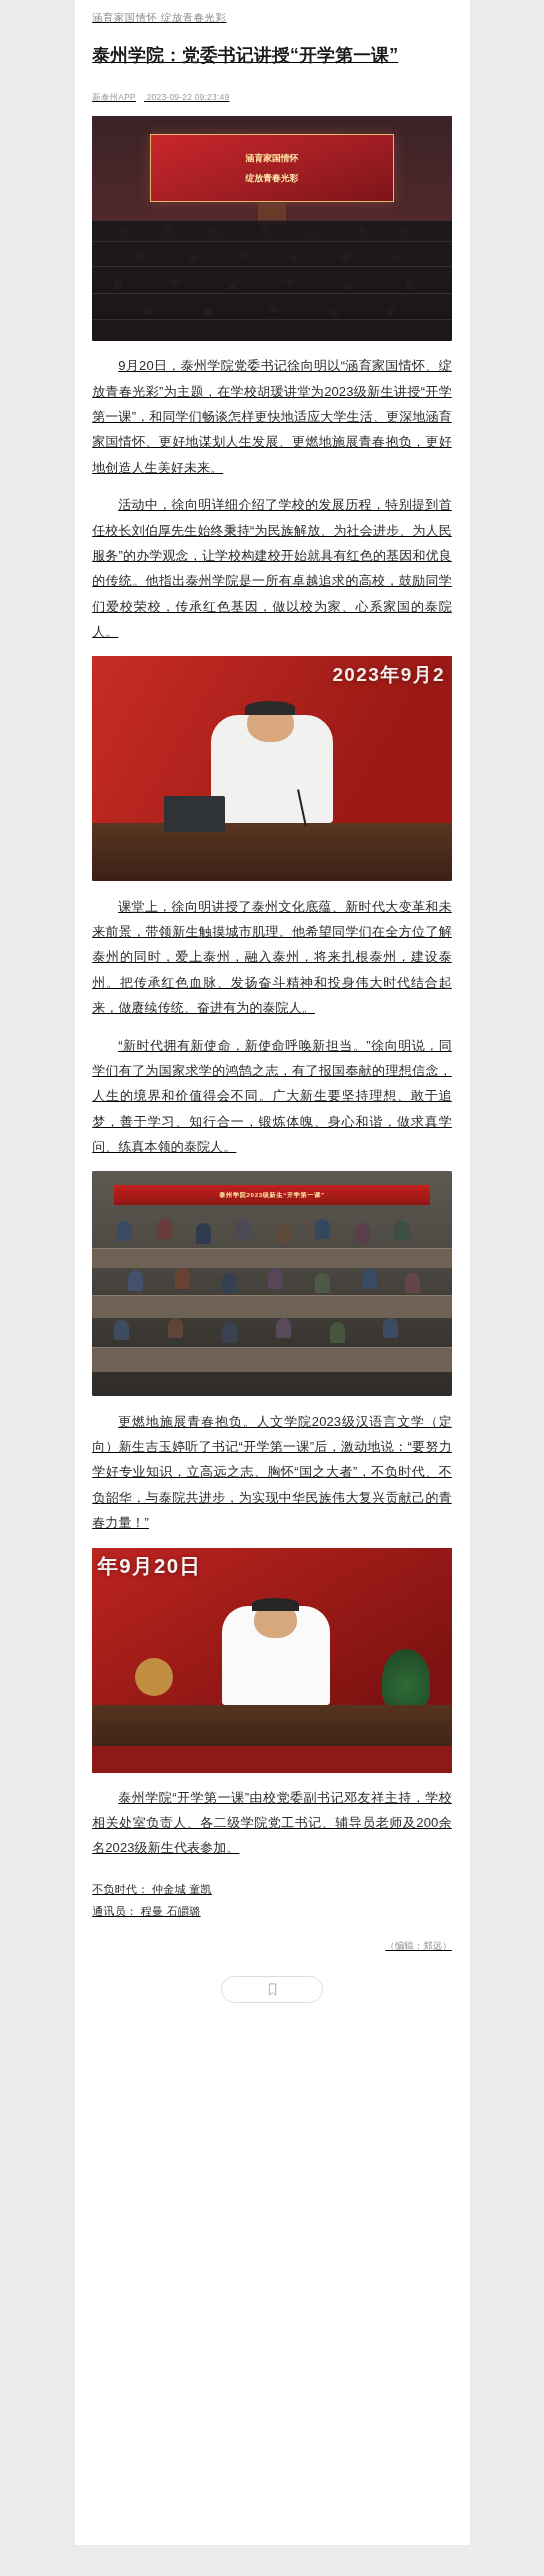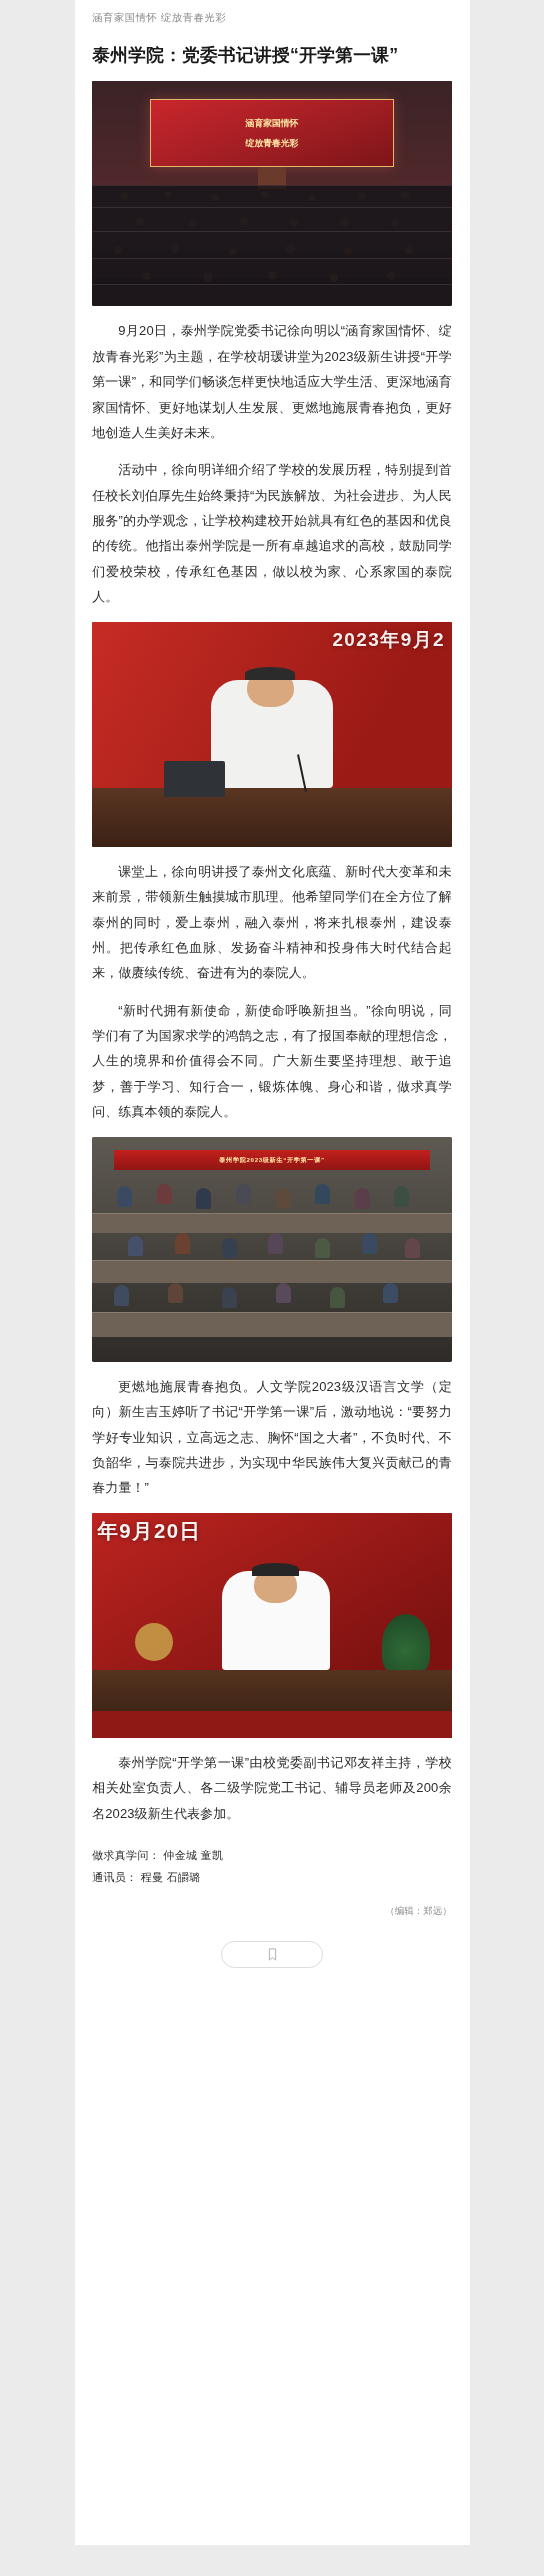--- a/index.html
+++ b/index.html
@@ -8,20 +8,21 @@
     padding: 0;
     background: #e8e8e8;
     font-family: "Liberation Sans", sans-serif;
   }
   .page {
     width: 544px;
     min-height: 2576px;
     margin: 0 auto;
     background: #ebebeb;
     position: relative;
+    text-decoration: underline;
   }
   .card {
     width: 395px;
     margin: 0 auto;
     background: #ffffff;
     padding: 0 0 19px 0;
     min-height: 2545px;
     position: relative;
   }
   .kicker {
@@ -219,20 +220,24 @@
 </head>
 <body>
 
 <div class="page">
   <div class="card">
 
     <div class="kicker">涵育家国情怀 绽放青春光彩</div>
 
     <h1 class="headline">泰州学院：党委书记讲授“开学第一课”</h1>
 
+    <div class="meta">
+      <span class="source">新泰州APP</span>
+      <span>2023-09-22 09:23:49</span>
+    </div>
 
     <div class="figure">
       <div class="photo p1">
         <div class="stage"></div>
         <div class="screen">
           <span>涵育家国情怀</span>
           <span>绽放青春光彩</span>
         </div>
         <div class="podium"></div>
         <div class="rows">
@@ -330,21 +335,21 @@
         <div class="cloth"></div>
         <div class="person"></div>
         <div class="face"></div>
         <div class="hair"></div>
       </div>
     </div>
 
     <p class="body">泰州学院“开学第一课”由校党委副书记邓友祥主持，学校相关处室负责人、各二级学院党工书记、辅导员老师及200余名2023级新生代表参加。</p>
 
     <div class="credits">
-      <div>做求真学问：  仲金城  童凯</div>
+      <div>不负时代：  仲金城  童凯</div>
       <div>通讯员：  程曼  石皭璐</div>
     </div>
 
     <div class="editor">（编辑：郑远）</div>
 
     <div class="footer-bar">
       <span>
         <svg width="15" height="15" viewBox="0 0 24 24" fill="none" stroke="#b0b0b0" stroke-width="1.6">
           <path d="M7 3h10v18l-5-4-5 4V3z"></path>
         </svg>

